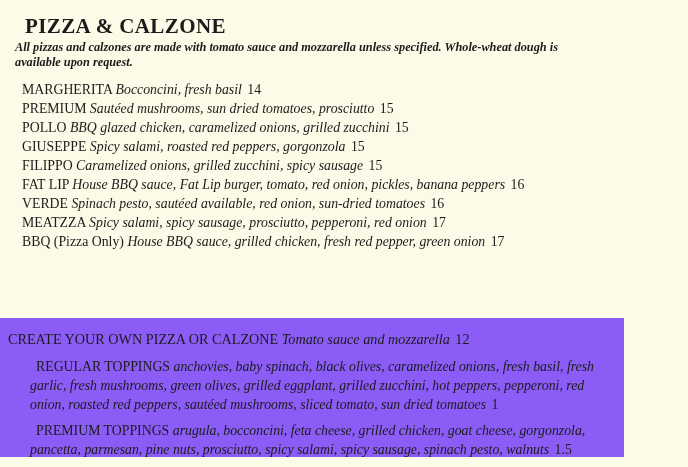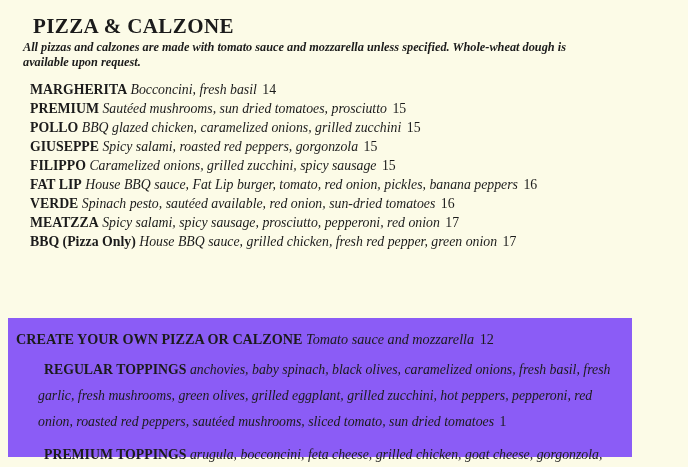--- a/index.html
+++ b/index.html
@@ -10,21 +10,20 @@
     width: 688px;
     height: 467px;
     font-family: "Liberation Serif", "DejaVu Serif", serif;
     color: #1b1b1b;
     background: #fcfbe7;
   }
   .page {
     width: 624px;
     height: 467px;
     overflow: hidden;
-    margin-left: 8px;
   }
   .sec-top {
     box-sizing: border-box;
     height: 318px;
     background: #fcfbe7;
     padding: 14px 22px 0 22px;
   }
   .title {
     font-size: 21px;
     font-weight: bold;
@@ -38,21 +37,21 @@
     font-size: 12.3px;
     line-height: 15px;
     margin: 1px 0 10px -7px;
   }
   .items .item {
     margin: 0;
     font-size: 13.8px;
     line-height: 19px;
   }
   .name {
-    font-weight: bold;
+    font-weight: normal;
   }
   .desc {
     font-style: italic;
   }
   .price {
     font-weight: normal;
     padding-left: 2px;
     text-align: center;
   }
   .sec-bottom {
@@ -63,21 +62,21 @@
   }
   .custom-header {
     margin: 0;
     font-size: 14.2px;
     line-height: 21px;
   }
   .topping {
     margin: 7px 0 0 22px;
     text-indent: 6px;
     font-size: 13.8px;
-    line-height: 26px;
+    line-height: 19px;
   }
   .strip-bottom {
     height: 10px;
     background: #fcfbe7;
   }
 </style>
 </head>
 <body>
 
 <div class="page">

